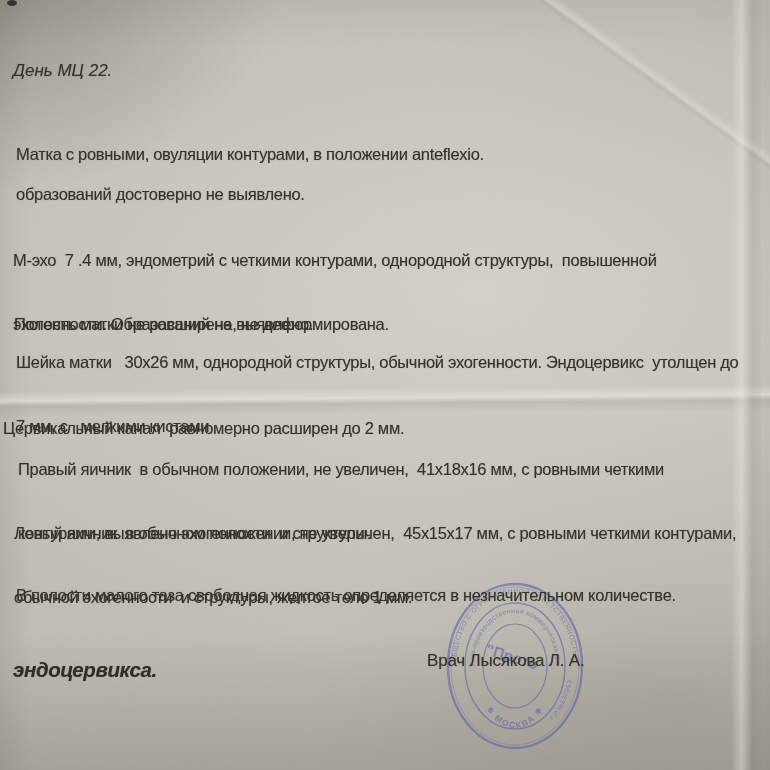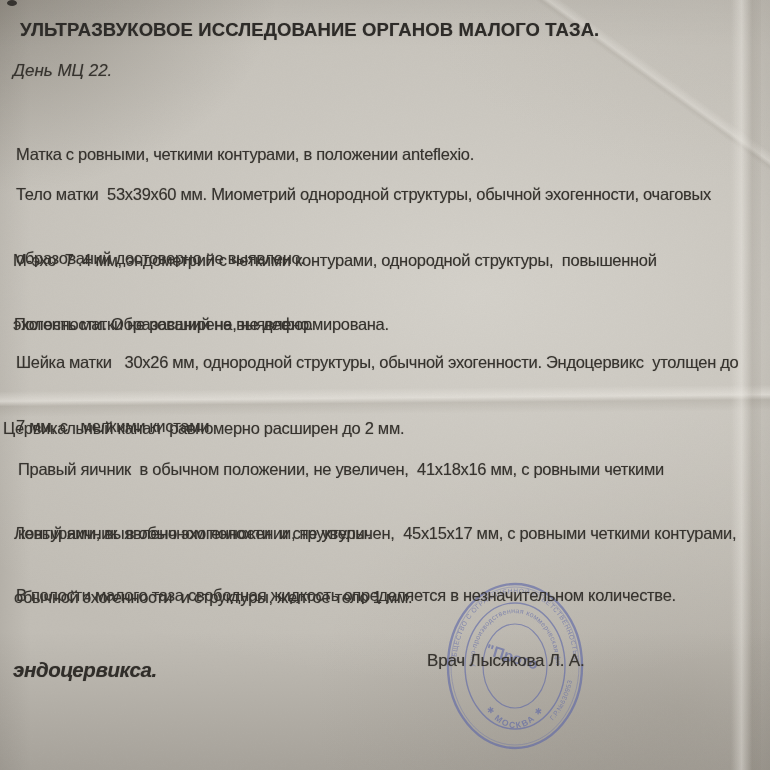--- a/index.html
+++ b/index.html
@@ -84,30 +84,28 @@
       <text font-size="7" letter-spacing="0.3">
         <textPath href="#inTop" startOffset="50%" text-anchor="middle">-Научно-производственная коммерческая фирма</textPath>
       </text>
       <text font-size="8.6" font-weight="bold" letter-spacing="1.6">
         <textPath href="#inBot" startOffset="50%" text-anchor="middle">✱ МОСКВА ✱</textPath>
       </text>
       <text x="60" y="97" font-size="15.5" font-weight="bold" transform="rotate(17 90 92)">"Прото</text>
     </g>
   </svg>
 
-  <div class="txt title" style="left:20px;top:19px;">УЛЬТРАЗВУКОВОЕ ИССЛЕДОВАНИЕ ОРГАНОВ МАЛОГО ТАЗА.</div>
 
   <div class="txt day" style="left:13px;top:61px;">День МЦ 22.</div>
 
   <div class="txt" style="left:16px;top:104px;">
-    <div class="body-line">Матка с ровными, четкими контурами, в положении anteflexio.</div>
+    <div class="body-line">Матка с ровными, овуляции контурами, в положении anteflexio.</div>
   </div>
 
   <div class="txt" style="left:16px;top:144px;">
-    <div class="body-line">Тело матки  53х39х60 мм. Миометрий однородной структуры, обычной эхогенности, очаговых</div>
     <div class="body-line">образований достоверно не выявлено.</div>
   </div>
 
   <div class="txt" style="left:13px;top:210px;">
     <div class="body-line">М-эхо  7 .4 мм, эндометрий с четкими контурами, однородной структуры,  повышенной</div>
     <div class="body-line">эхогенности. Образований не выявлено.</div>
   </div>
 
   <div class="txt" style="left:14px;top:274px;">
     <div class="body-line">Полость матки не расширена, не деформирована.</div>

